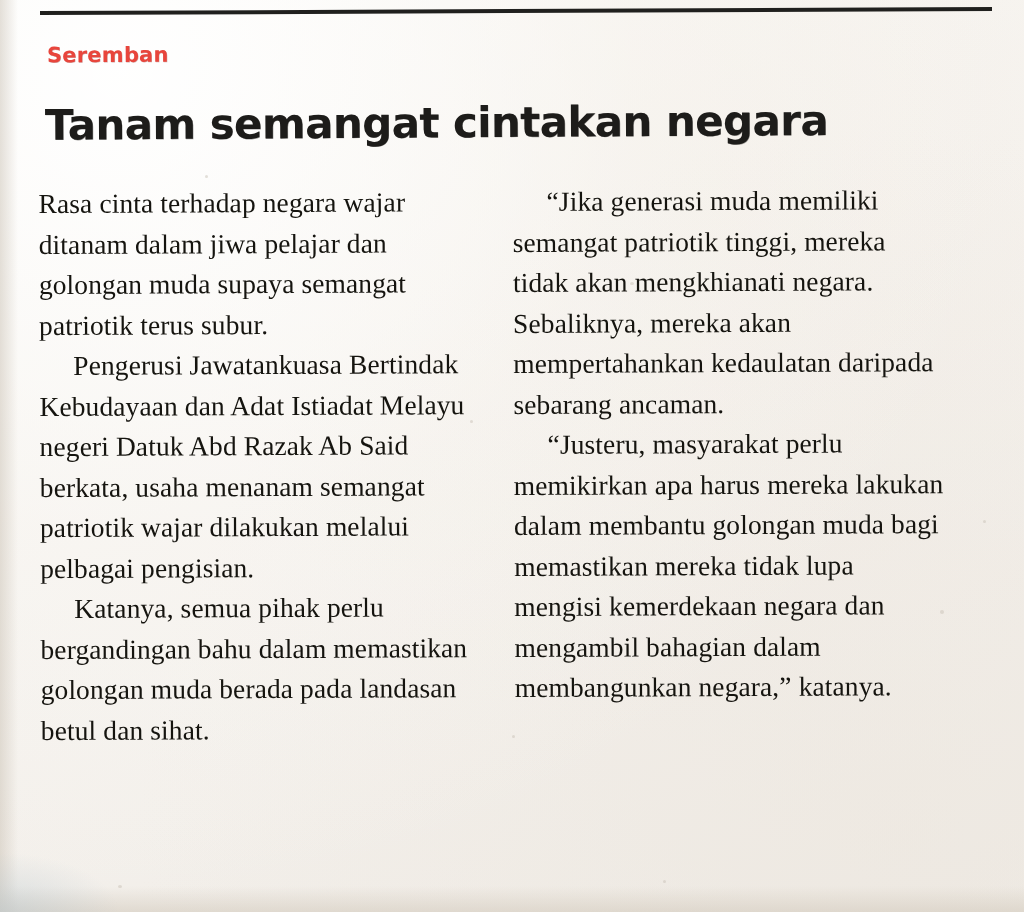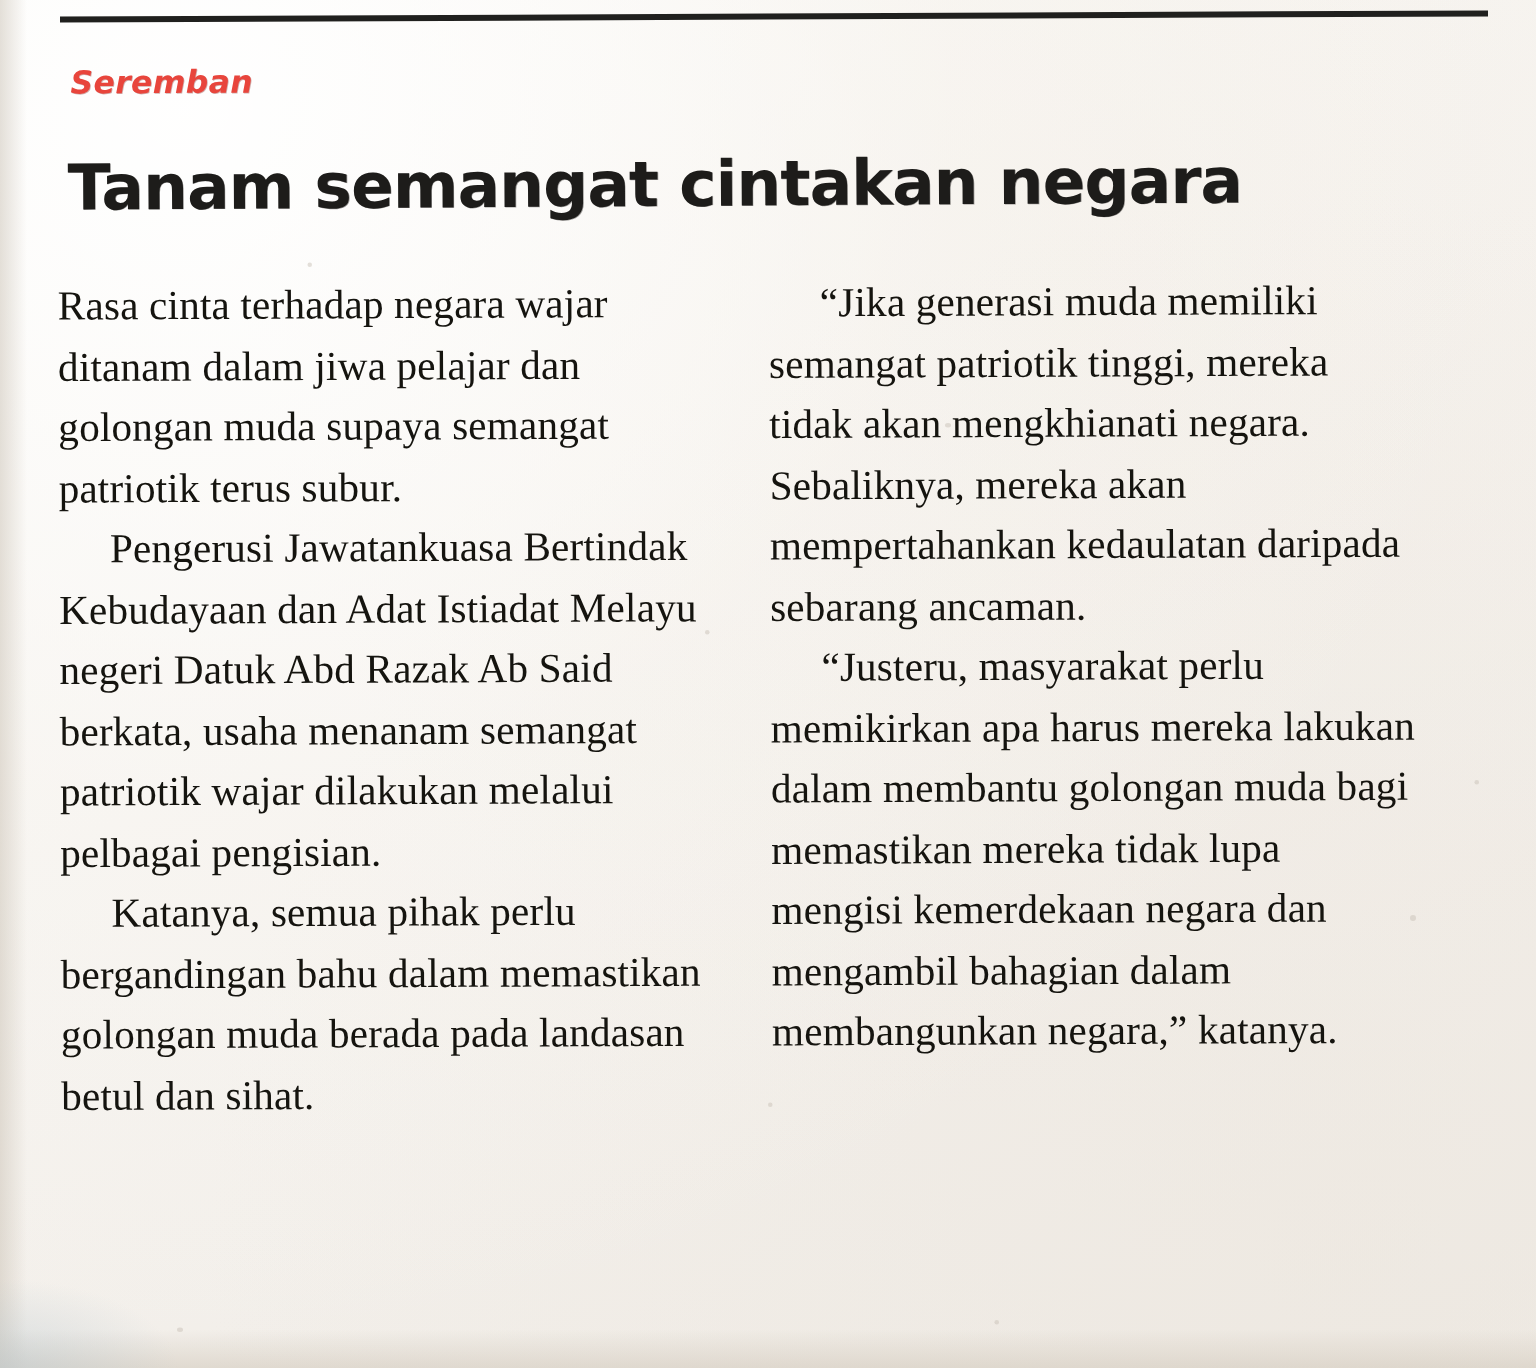--- a/index.html
+++ b/index.html
@@ -47,21 +47,20 @@
     background: #20201e;
     transform: rotate(-0.25deg);
   }
 
   .kicker {
     position: absolute;
     left: 47px;
     top: 43px;
     font-family: "DejaVu Sans", sans-serif;
     font-weight: bold;
-    font-style: italic;
     font-size: 21px;
     letter-spacing: 0.2px;
     color: #e8453c;
     text-shadow: 0.5px 0.5px 0 rgba(120,30,25,0.35);
     transform: rotate(-0.3deg);
   }
 
   .headline {
     position: absolute;
     left: 45px;

